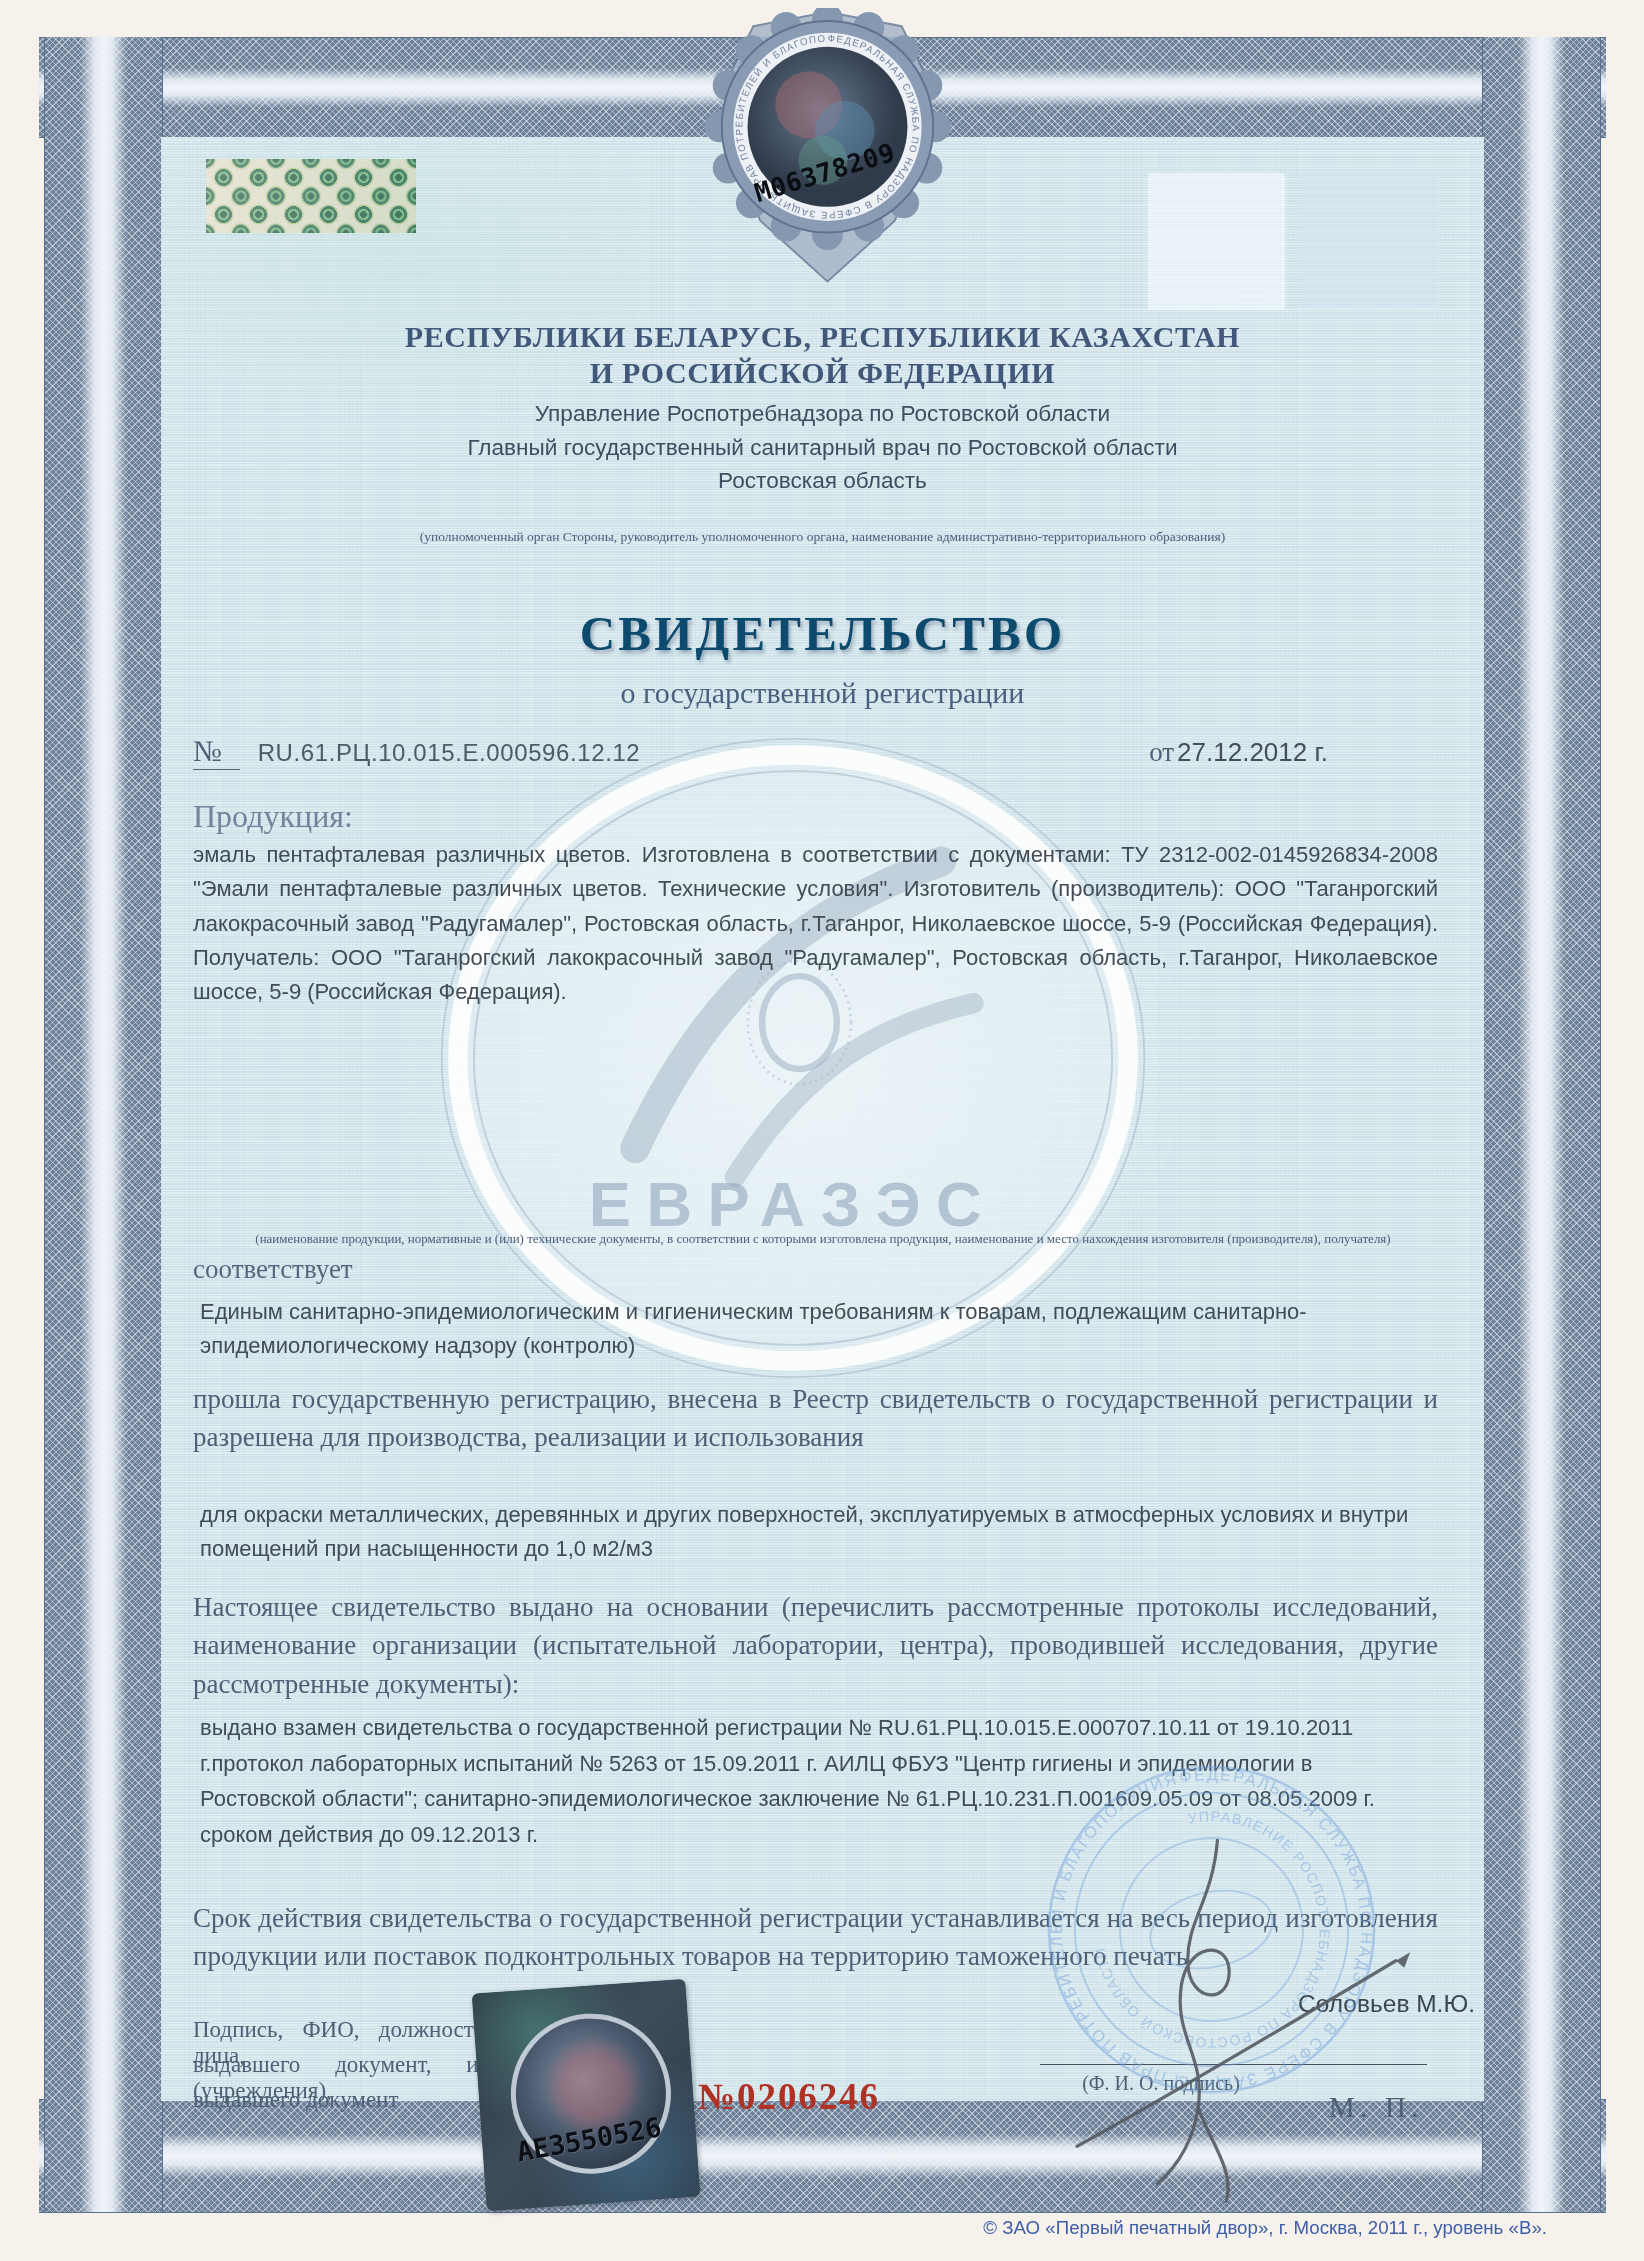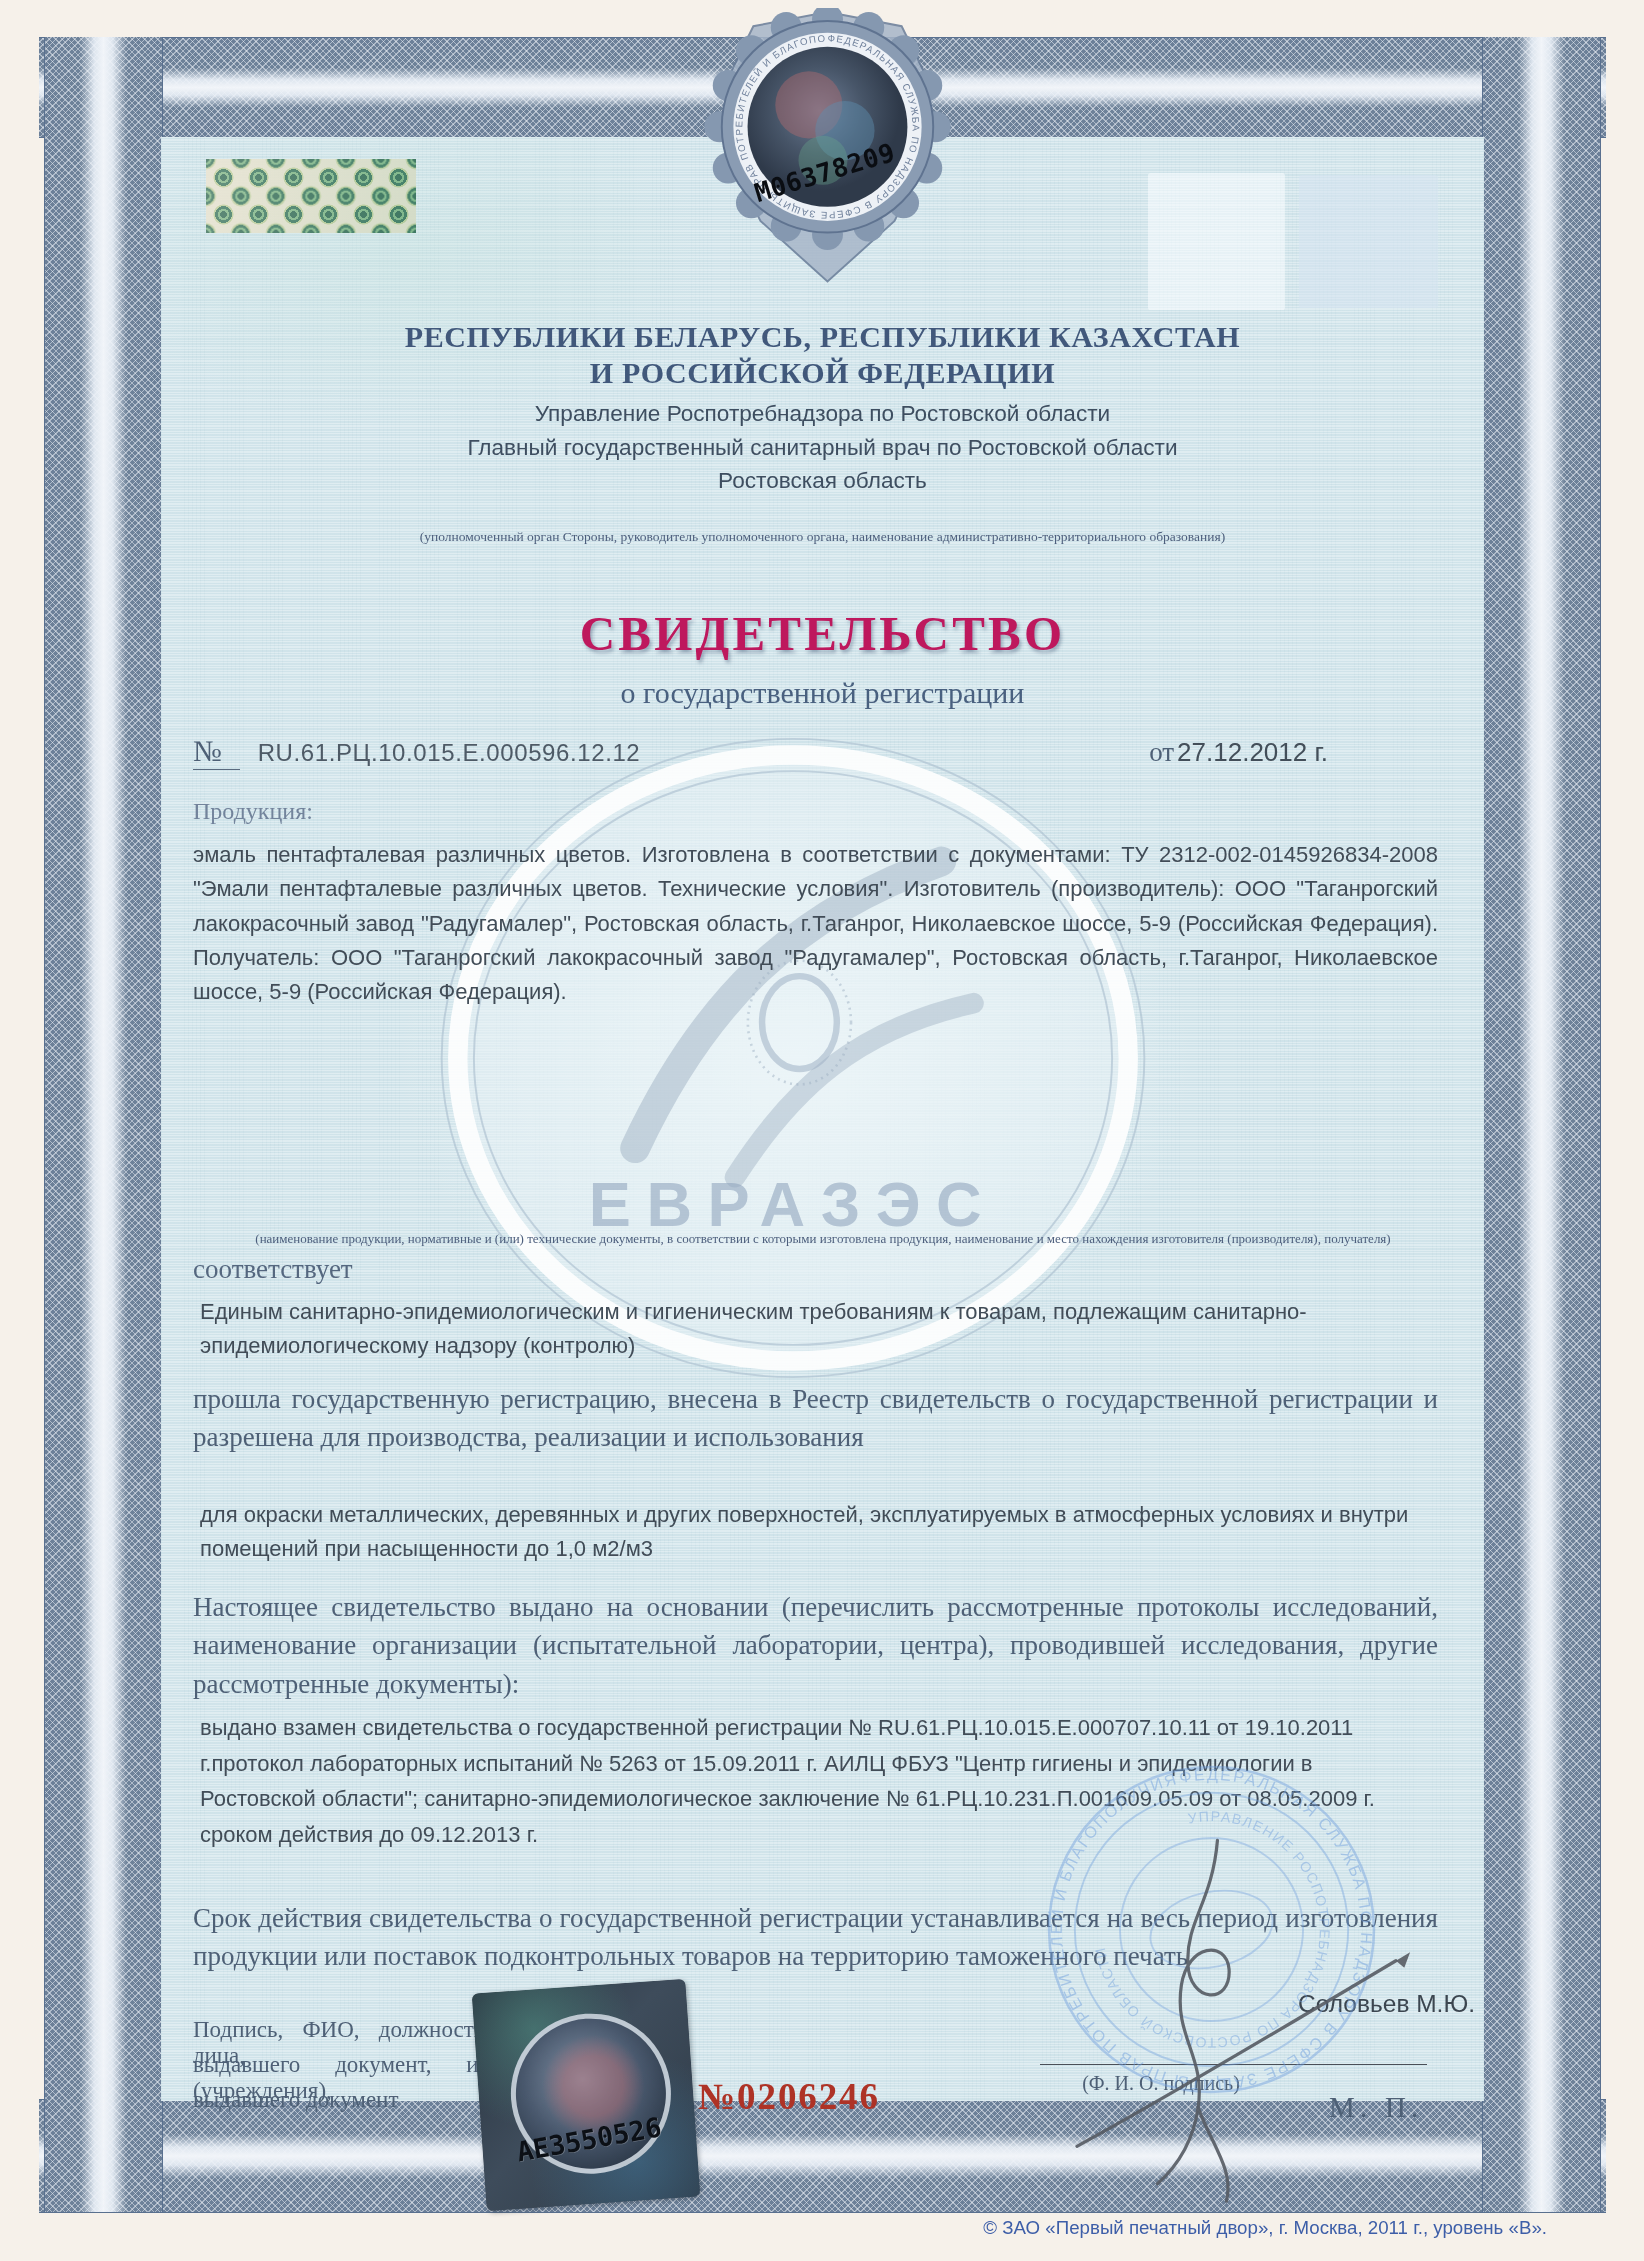--- a/index.html
+++ b/index.html
@@ -25,28 +25,28 @@
       radial-gradient(ellipse 451px 245px at 18% 6%, rgba(196,226,219,0.35), rgba(196,226,219,0) 70%),
       repeating-linear-gradient(0deg, rgba(255,255,255,0.20) 0 1.3px, rgba(158,194,204,0.12) 1.3px 2.6px),
       repeating-linear-gradient(90deg, rgba(138,178,190,0.08) 0 0.6px, transparent 0.6px 3.9px);}
   .txt{position:absolute;}
   .serif{font-family:"Liberation Serif",serif;}
   .sans{font-family:"Liberation Sans",sans-serif;}
   .union{left:168px;width:1309px;text-align:center;font-weight:bold;color:#41587b;font-size:30px;letter-spacing:0.6px;}
   .auth{left:168px;width:1309px;text-align:center;color:#3e4e60;font-size:22.6px;}
   .caption-sm{color:#4c5e7c;font-size:13.5px;white-space:nowrap;text-align:center;}
   .doc-title{left:168px;top:605px;width:1309px;text-align:center;font-weight:bold;font-size:49px;
-    letter-spacing:3.2px;color:#be185d;text-shadow:1.9px 2.6px 3.9px rgba(70,90,120,0.45);}
+    letter-spacing:3.2px;color:#0c4a6e;text-shadow:1.9px 2.6px 3.9px rgba(70,90,120,0.45);}
   .doc-sub{left:168px;top:676px;width:1309px;text-align:center;font-size:30px;color:#49607f;}
   .numrow{left:193px;top:734px;width:1245px;display:flex;align-items:baseline;}
   .no-sign{font-size:30px;color:#4e6076;border-bottom:1.9px solid #5a6a7e;padding:0 18px 1.3px 0;}
   .no-val{font-size:24px;color:#4e5a66;letter-spacing:0.6px;margin-left:18px;margin-top:5.2px;}
   .from-label{font-size:27px;color:#4e6076;margin-left:auto;margin-right:3px;}
   .date-val{font-size:26px;color:#434e59;margin-right:110px;}
-  .prod-label{left:193px;top:798px;font-size:24px;color:#72839b;}
+  .prod-label{left:193px;top:798px;font-size:32px;color:#72839b;}
   .body-sans{font-size:22px;color:#414c57;line-height:1.56;text-align:justify;}
   .body-serif{font-size:27px;color:#4e6076;line-height:1.42;text-align:justify;}
   .lead-serif{font-size:27px;color:#55677f;}
   .sig-label{font-size:23px;color:#4e6076;width:484px;left:193px;text-align:justify;}
   .jlast{text-align-last:justify;}
   .sig-line{position:absolute;left:1040px;top:2064px;width:387px;border-top:1.3px solid #4a4f57;}
   .sig-caption{left:1058px;top:2072px;width:206px;text-align:center;font-size:20px;color:#4e6076;}
   .mp{left:1329px;top:2091px;font-size:29px;letter-spacing:5.2px;color:#4e6076;}
   .sig-name{left:1298px;top:1990px;font-size:24.5px;color:#3c4650;}
   .red-num{left:698px;top:2075px;font-size:37px;font-weight:bold;color:#ae3326;letter-spacing:1.9px;}

